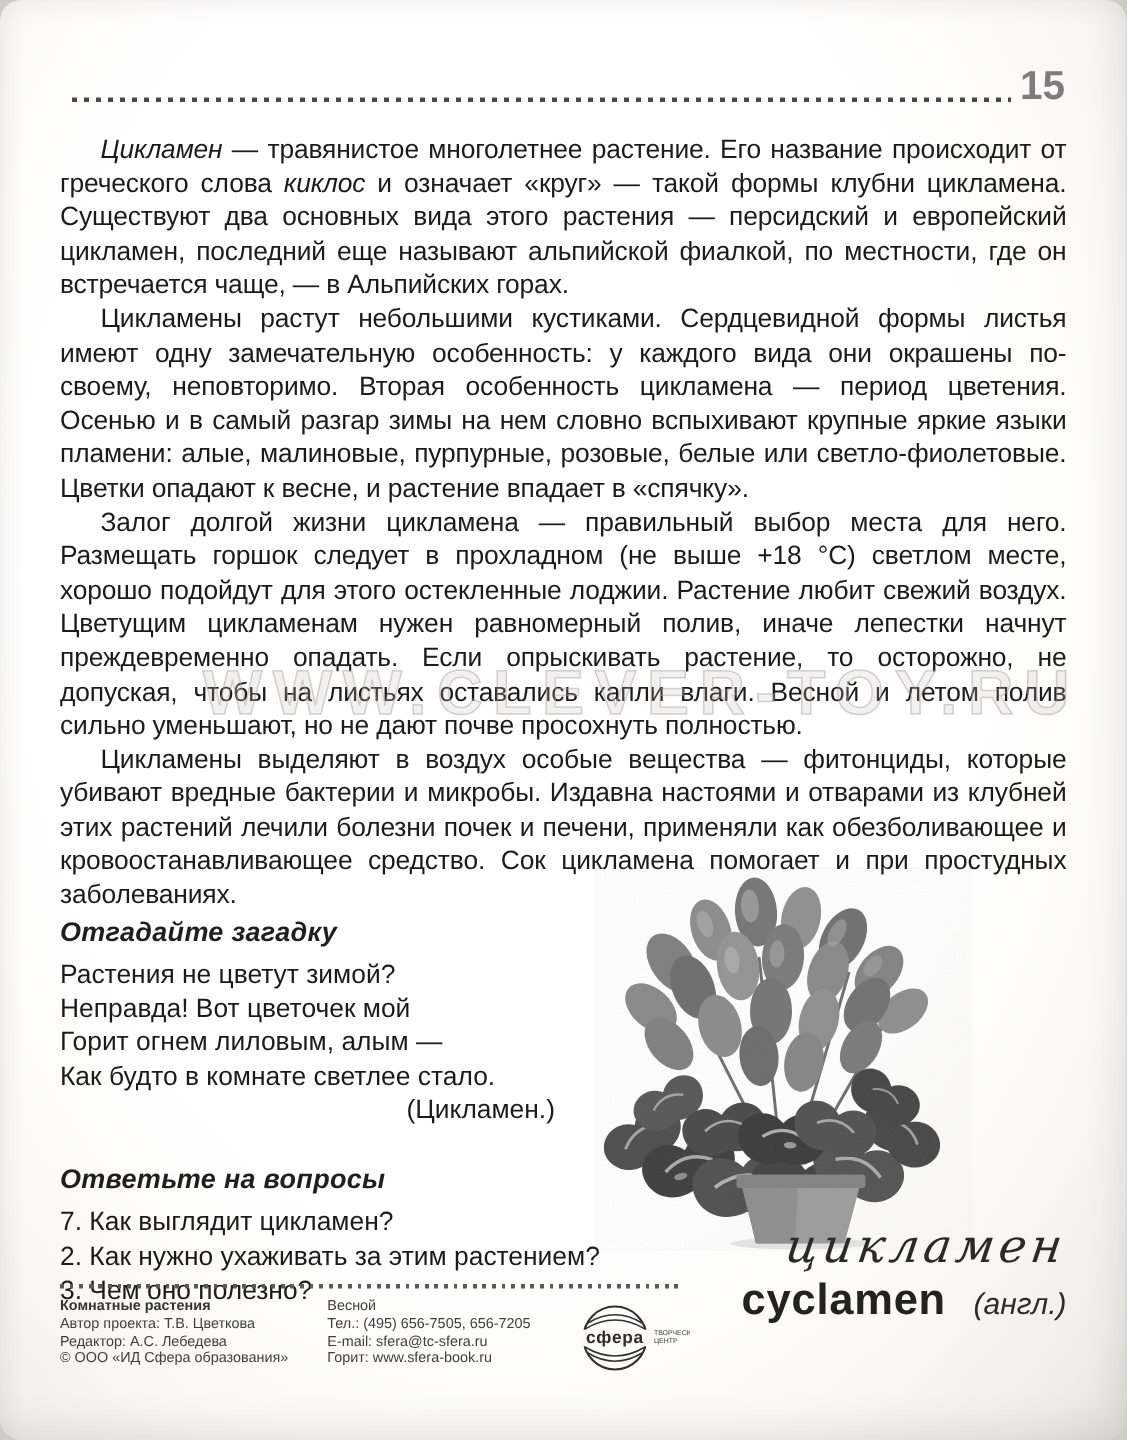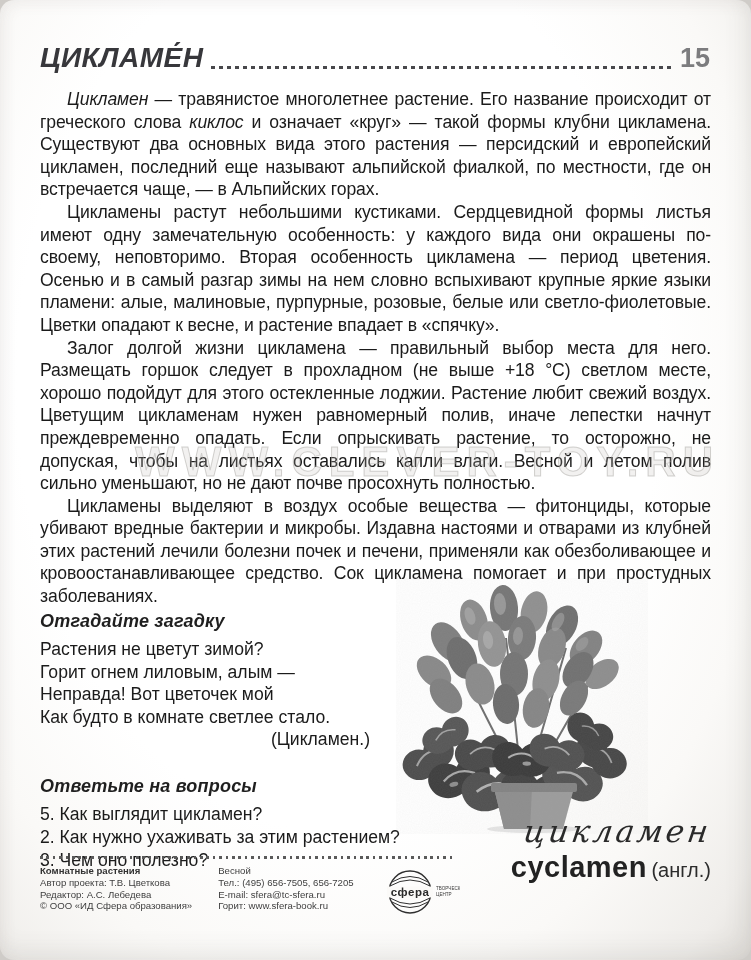--- a/index.html
+++ b/index.html
@@ -69,21 +69,21 @@
     display:flex;flex-direction:column;align-items:flex-end;
   }
   .caption-script{
     font-family:"DejaVu Serif",serif;
     font-style:italic;font-size:31px;color:#2a2a2a;
     letter-spacing:3px;transform:skewX(-8deg);
     line-height:1.2;
   }
   .caption-latin{margin-top:2px;line-height:1.1;white-space:nowrap;}
   .caption-latin .latin{font-size:29px;font-weight:bold;color:#222;letter-spacing:0.5px;}
-  .caption-latin .lang{font-size:20px;color:#2c2c2c;}
+  .caption-latin .lang{font-size:20px;font-style:italic;color:#2c2c2c;margin-left:14px;}
 
   
   .footer-rule{
     position:absolute;left:40px;top:856px;width:412px;height:2.6px;
     background-image:repeating-linear-gradient(90deg,#5a5a5a 0 2.6px,transparent 2.6px 6.4px);
   }
   .footer{
     position:absolute;left:40px;top:865px;
     display:flex;gap:26px;color:#3e3e3e;
   }
@@ -101,44 +101,43 @@
   }
 </style>
 </head>
 <body>
 
 <div class="page">
 
   <div class="watermark">WWW.CLEVER-TOY.RU</div>
 
   <div class="header">
-    <span class="title">ЦИКЛАМЕ́Н</span>
     <span class="leader"></span>
     <span class="pagenum">15</span>
   </div>
 
   <div class="body-text">
     <p><span class="i">Цикламен</span><span> — травянистое многолетнее растение. Его название происходит от греческого слова </span><span class="i">киклос</span><span> и означает «круг» — такой формы клубни цикламена. Существуют два основных вида этого растения — персидский и европейский цикламен, последний еще называют альпийской фиалкой, по местности, где он встречается чаще, — в Альпийских горах.</span></p>
     <p>Цикламены растут небольшими кустиками. Сердцевидной формы листья имеют одну замечательную особенность: у каждого вида они окрашены по-своему, неповторимо. Вторая особенность цикламена — период цветения. Осенью и в самый разгар зимы на нем словно вспыхивают крупные яркие языки пламени: алые, малиновые, пурпурные, розовые, белые или светло-фиолетовые. Цветки опадают к весне, и растение впадает в «спячку».</p>
     <p>Залог долгой жизни цикламена — правильный выбор места для него. Размещать горшок следует в прохладном (не выше +18 °С) светлом месте, хорошо подойдут для этого остекленные лоджии. Растение любит свежий воздух. Цветущим цикламенам нужен равномерный полив, иначе лепестки начнут преждевременно опадать. Если опрыскивать растение, то осторожно, не допуская, чтобы на листьях оставались капли влаги. Весной и летом полив сильно уменьшают, но не дают почве просохнуть полностью.</p>
     <p>Цикламены выделяют в воздух особые вещества — фитонциды, которые убивают вредные бактерии и микробы. Издавна настоями и отварами из клубней этих растений лечили болезни почек и печени, применяли как обезболивающее и кровоостанавливающее средство. Сок цикламена помогает и при простудных заболеваниях.</p>
   </div>
 
   <div class="riddle">
     <div class="sec-heading">Отгадайте загадку</div>
     <div class="riddle-line">Растения не цветут зимой?</div>
+    <div class="riddle-line">Неправда! Вот цветочек мой</div>
     <div class="riddle-line">Горит огнем лиловым, алым —</div>
-    <div class="riddle-line">Неправда! Вот цветочек мой</div>
     <div class="riddle-line">Как будто в комнате светлее стало.</div>
     <div class="riddle-answer">(Цикламен.)</div>
   </div>
 
   <div class="questions">
     <div class="sec-heading">Ответьте на вопросы</div>
-    <div class="question-item">5. Как выглядит цикламен?</div>
+    <div class="question-item">7. Как выглядит цикламен?</div>
     <div class="question-item">2. Как нужно ухаживать за этим растением?</div>
     <div class="question-item">3. Чем оно полезно?</div>
   </div>
 
   <div class="plant">
     <svg width="252" height="256" viewBox="0 0 252 256" xmlns="http://www.w3.org/2000/svg">
       <defs>
         <filter id="grain">
             <feTurbulence type="fractalNoise" baseFrequency="0.9" numOctaves="1" result="n"></feTurbulence>
             <feColorMatrix in="n" type="matrix" values="0 0 0 0 0.45  0 0 0 0 0.45  0 0 0 0 0.45  0 0 0 0.10 0"></feColorMatrix>

